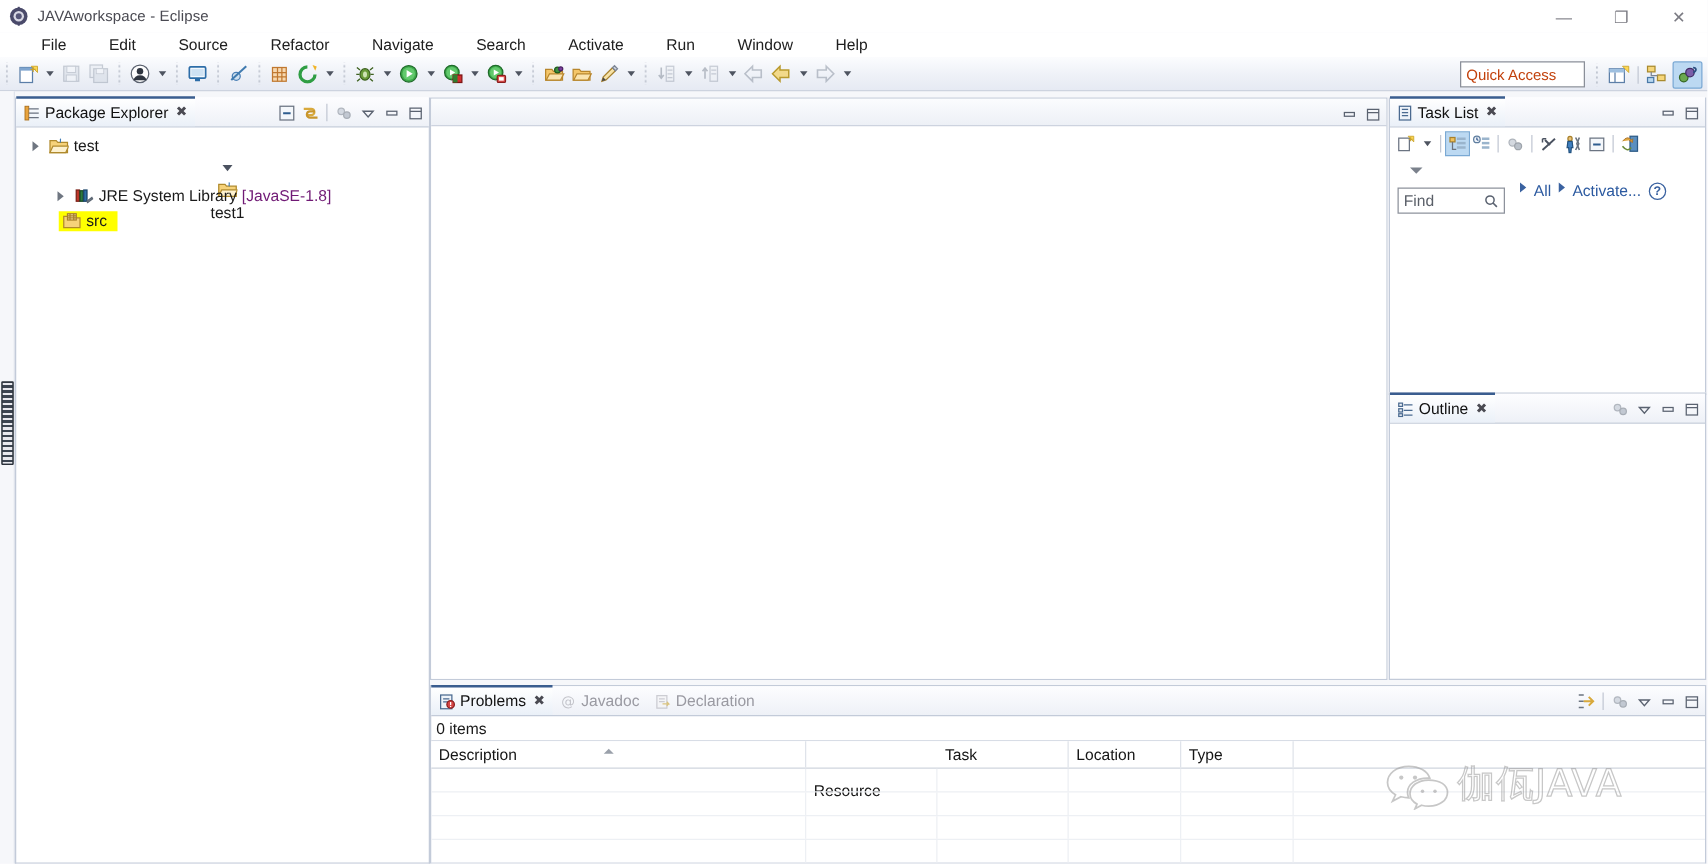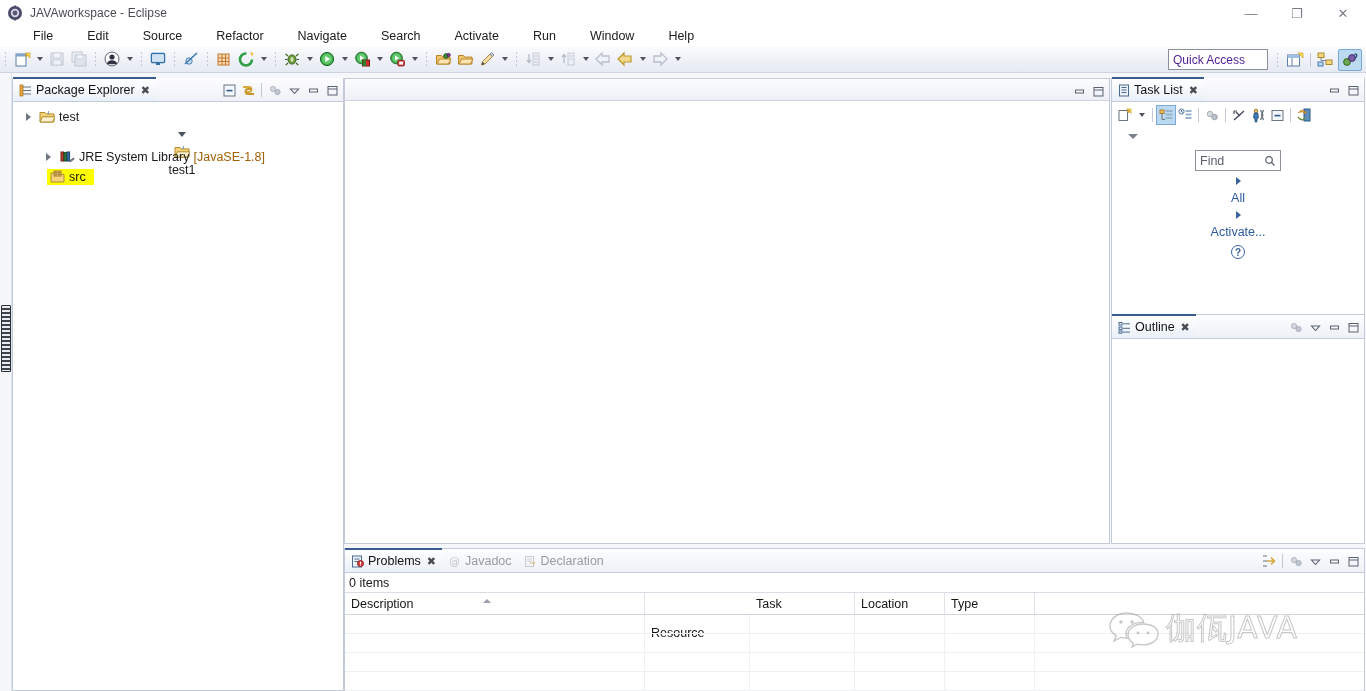--- a/index.html
+++ b/index.html
@@ -73,21 +73,21 @@
   .tb-arrow::after {
     content: ""; width: 0; height: 0;
     border-left: 3.5px solid transparent; border-right: 3.5px solid transparent;
     border-top: 4px solid #4e5460;
   }
 
   .quickaccess {
     position: absolute; right: 98px; top: 49px;
     width: 100px; height: 21px;
     border: 1px solid #8a8f99; background: #ffffff;
-    font-size: 12px; color: #4c1d95; padding: 0 4px;
+    font-size: 12px; color: #c2410c; padding: 0 4px;
     display: flex; align-items: center;
   }
   .persp-area {
     position: absolute; right: 4px; top: 48px; height: 23px;
     display: flex; align-items: center;
   }
   .persp-btn { width: 24px; height: 22px; display:flex; align-items:center; justify-content:center; }
   .persp-btn.active { background: #bcd9f2; border: 1px solid #7aa9d4; border-radius: 2px; }
 
   
@@ -144,21 +144,21 @@
   }
   .tw.collapsed::after {
     content:""; width:0;height:0;
     border-top:4px solid transparent;border-bottom:4px solid transparent;border-left:5px solid #6f7681;
   }
   .tw.expanded::after {
     content:""; width:0;height:0;
     border-left:4px solid transparent;border-right:4px solid transparent;border-top:5px solid #4b5260;
   }
   .hl-yellow { background: #ffff00; }
-  .dim { color: #a16207; }
+  .dim { color: #701a75; }
 
   
   #editor-area { left: 344px; top: 78px; width: 766px; height: 466px; border: 1px solid #c3cbd9; }
   .editor-top {
     height: 22px; background: linear-gradient(to bottom,#fbfcfe,#edf0f6);
     border-bottom: 1px solid #cdd3df; position: relative;
   }
   .editor-canvas { height: 442px; background: #ffffff; }
 
   
@@ -170,21 +170,21 @@
   .tl-row2 { height: 16px; display:flex; align-items:center; padding-left: 16px; }
   .caret-down {
     width:0;height:0;border-left:5px solid transparent;border-right:5px solid transparent;
     border-top:5px solid #7b818c;
   }
   .tl-find {
     margin: 4px 6px 0 6px; height: 21px; border: 1px solid #8d929c; background:#fff;
     display: flex; align-items: center; padding: 0 4px; width: 86px;
     color: #5a5f68; font-size: 12.5px; justify-content: space-between;
   }
-  .tl-findrow { display: flex; align-items: center; gap: 6px; padding-top: 2px; flex-direction: column; }
+  .tl-findrow { display: flex; gap: 6px; padding-top: 2px; }
   .pill-arrow {
     width:0;height:0;border-top:4px solid transparent;border-bottom:4px solid transparent;
     border-left:5px solid #3a62a0;
   }
   .lnk { color: #2c5aa0; font-size: 12.5px; }
   .help-circ {
     width:14px;height:14px;border-radius:50%;border:1.3px solid #3a62a0;color:#3a62a0;
     font-size:10px;display:flex;align-items:center;justify-content:center;font-weight:bold;
   }
 

